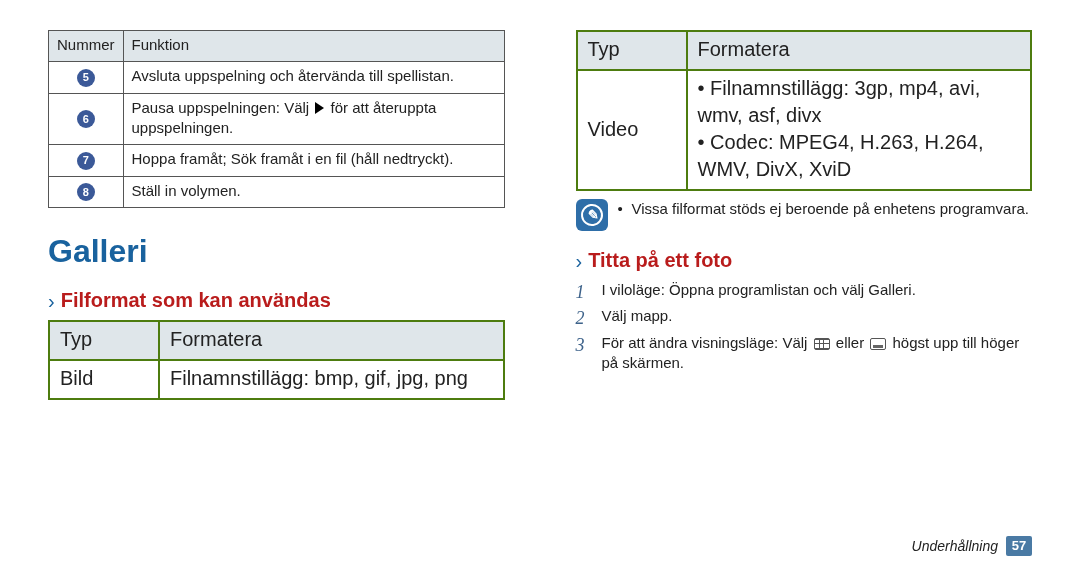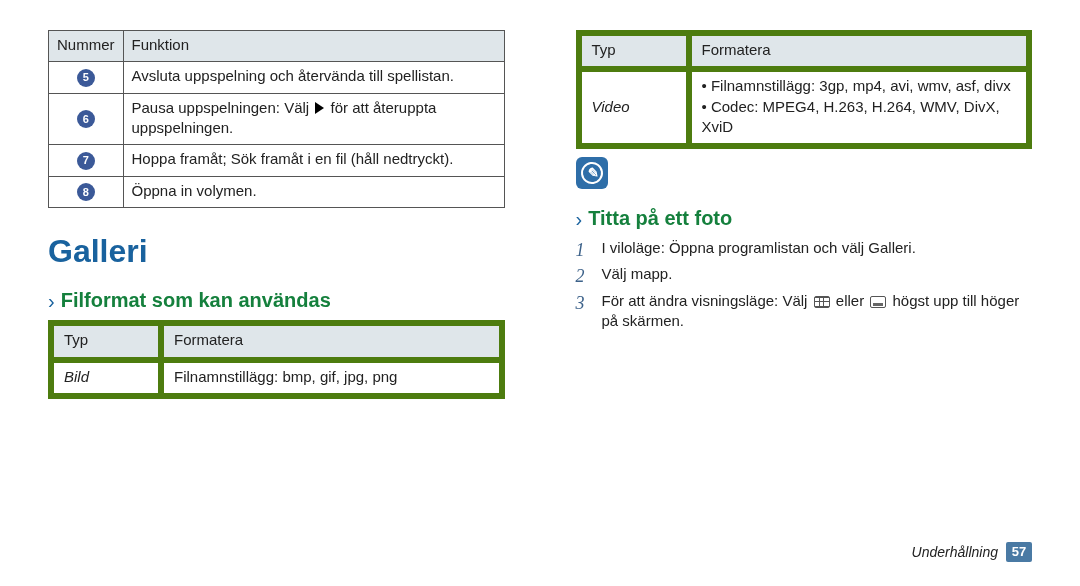--- a/index.html
+++ b/index.html
@@ -77,39 +77,39 @@
     margin: 14px 0 6px 0;
   }
   .subhead .chev {
     color: #19629e;
     font-size: 20px;
     line-height: 1;
   }
   .subhead .txt {
     font-size: 20px;
     font-weight: 600;
-    color: #15803d;
+    color: #b91c1c;
   }
   table.fmt {
     width: 100%;
     border-collapse: collapse;
   }
   table.fmt th, table.fmt td {
-    border: 6px solid #4d7c0f;
+    border: 2px solid #4d7c0f;
     padding: 4px 10px 6px 10px;
     text-align: left;
     vertical-align: top;
-    font-size: 15px;
+    font-size: 20px;
     margin-left: 44px;
   }
   table.fmt th {
     background: #dfe6ea;
     font-weight: 400;
   }
-  table.fmt td.typcell { width: 110px; vertical-align: middle; font-style: italic; }
+  table.fmt td.typcell { width: 110px; vertical-align: middle; }
   .bullets {
     list-style: none;
     padding: 0;
   }
   .bullets li::before {
     content: "• ";
   }
   .notebox {
     display: flex;
     gap: 10px;
@@ -188,21 +188,21 @@
     border: 1px solid #555;
     border-radius: 2px;
     position: relative;
   }
   .icon-rect::after{
     content:""; position:absolute; left:2px; right:2px; bottom:1px; height:3px;
     background:#666;
   }
   .footer {
     position: absolute;
-    bottom: 24px;
+    bottom: 30px;
     right: 48px;
     display: flex;
     align-items: center;
     gap: 8px;
     font-style: italic;
     font-size: 14px;
   }
   .pagebadge {
     display: inline-flex;
     align-items:center; justify-content:center;
@@ -247,21 +247,21 @@
         <tr>
           <td class="numcell">
             <span class="numcircle">7</span>
           </td>
           <td>Hoppa framåt; Sök framåt i en fil (håll nedtryckt).</td>
         </tr>
         <tr>
           <td class="numcell">
             <span class="numcircle">8</span>
           </td>
-          <td>Öppna in volymen.</td>
+          <td>Ställ in volymen.</td>
         </tr>
       </tbody>
     </table>
 
     <h1 class="section-title">Galleri</h1>
 
     <div class="subhead">
       <span class="chev">›</span>
       <span class="txt">Filformat som kan användas</span>
     </div>
@@ -303,20 +303,21 @@
           </td>
         </tr>
       </tbody>
     </table>
 
     <div class="notebox">
       <div class="noteicon">
           <span>✎</span>
         </div>
       <ul class="notebullets">
+        <li>Vissa filformat stöds ej beroende på enhetens programvara.</li>
       </ul>
     </div>
 
     <div class="subhead">
       <span class="chev">›</span>
       <span class="txt">Titta på ett foto</span>
     </div>
 
     <ol class="steps">
       <li>

